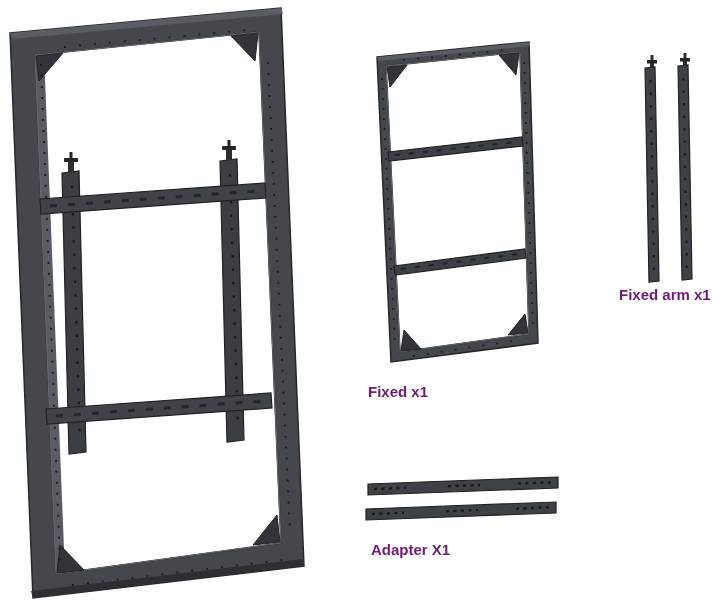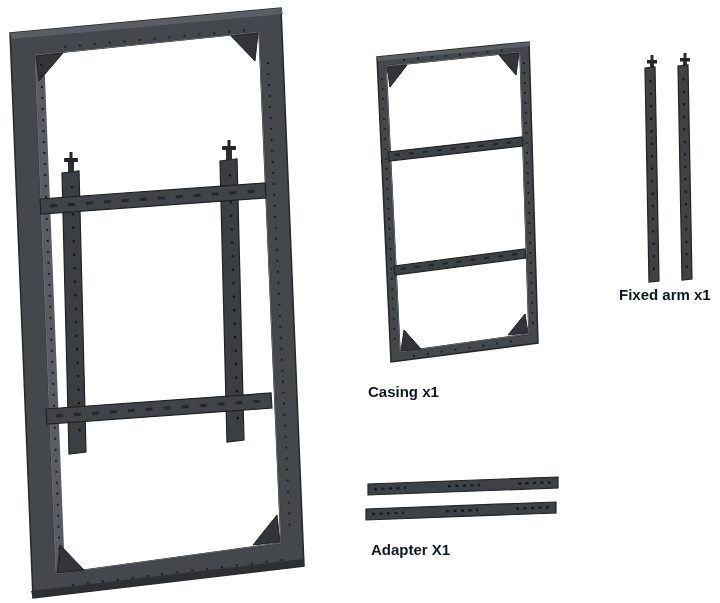--- a/index.html
+++ b/index.html
@@ -13,21 +13,21 @@
   }
   .illus { position: absolute; }
   .illus.big-frame { left: 0; top: 0; }
   .illus.casing    { left: 358px; top: 30px; }
   .illus.arms      { left: 635px; top: 52px; }
   .illus.adapter   { left: 358px; top: 472px; }
   .part-label {
     position: absolute;
     font-weight: bold;
     font-size: 15px;
-    color: #0f172a;
+    color: #701a75;
     white-space: nowrap;
   }
   .part-label.casing-label    { left: 368px; top: 383px; }
   .part-label.fixed-arm-label { left: 619px; top: 286px; }
   .part-label.adapter-label   { left: 371px; top: 541px; text-align: center; }
 </style>
 </head>
 <body>
 
 <div class="canvas">
@@ -123,17 +123,17 @@
       <line x1="160" y1="11.6" x2="194" y2="10.3" stroke="#17191b" stroke-width="2.4" stroke-dasharray="3 4.5"></line>
     </g>
     <g>
       <path d="M8,37 L198,30 L198,41 L8,48 Z" fill="#3e4146" stroke="#202225" stroke-width="1.2"></path>
       <line x1="14" y1="42" x2="46" y2="40.8" stroke="#17191b" stroke-width="2.4" stroke-dasharray="3 4.5"></line>
       <line x1="88" y1="39.2" x2="120" y2="38" stroke="#17191b" stroke-width="2.4" stroke-dasharray="3 4.5"></line>
       <line x1="158" y1="36.6" x2="192" y2="35.3" stroke="#17191b" stroke-width="2.4" stroke-dasharray="3 4.5"></line>
     </g>
   </svg>
 
-  <div class="part-label casing-label">Casing x1</div>
+  <div class="part-label casing-label">Fixed x1</div>
   <div class="part-label fixed-arm-label">Fixed arm x1</div>
   <div class="part-label adapter-label">Adapter X1</div>
 
 </div>
 
 </body></html>

